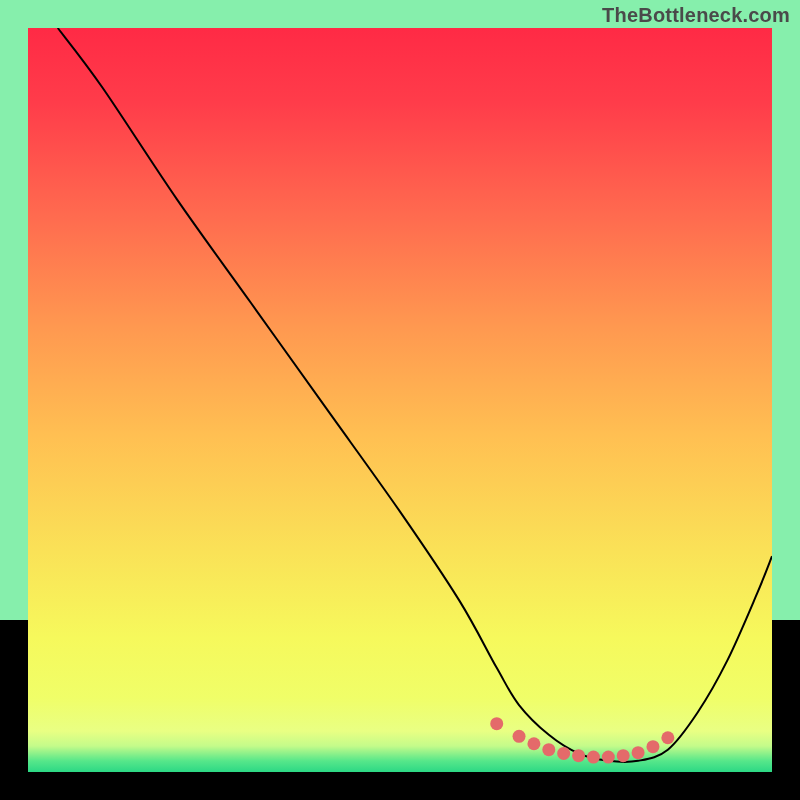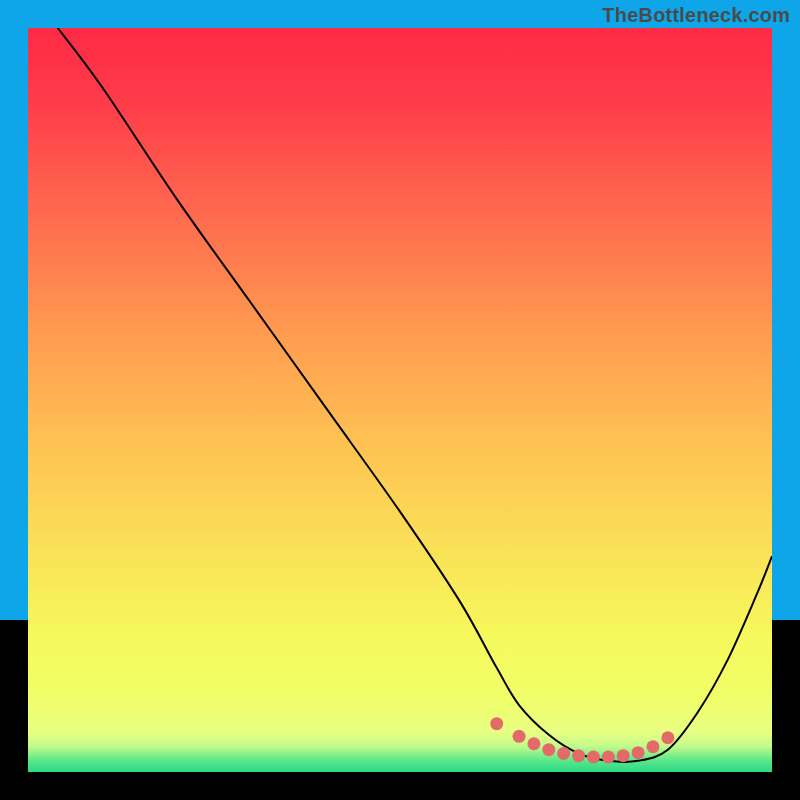--- a/index.html
+++ b/index.html
@@ -8,21 +8,21 @@
     width: 800px;
     height: 800px;
     background: #000;
     overflow: hidden;
     font-family: Arial, Helvetica, sans-serif;
   }
   .frame {
     position: relative;
     width: 800px;
     height: 620px;
-    background: #0ea5e9;
+    background: #86efac;
   }
   .watermark {
     position: absolute;
     top: 4px;
     right: 10px;
     color: #4a4a4a;
     font-size: 20px;
     font-weight: 600;
     letter-spacing: 0.2px;
     user-select: none;

